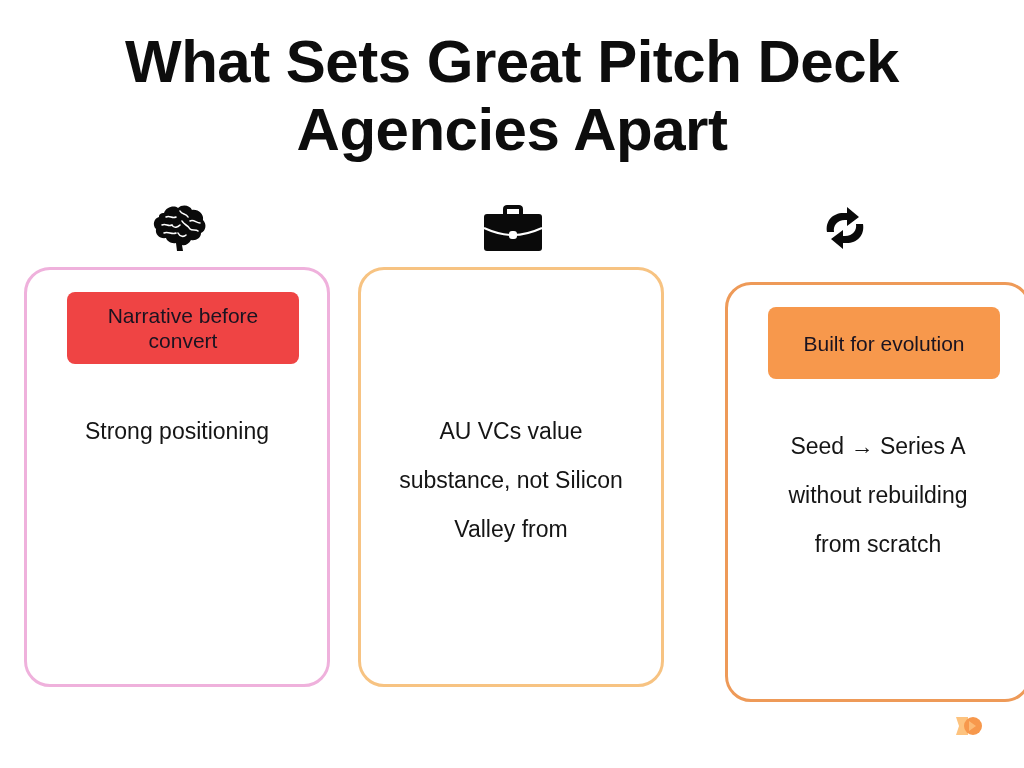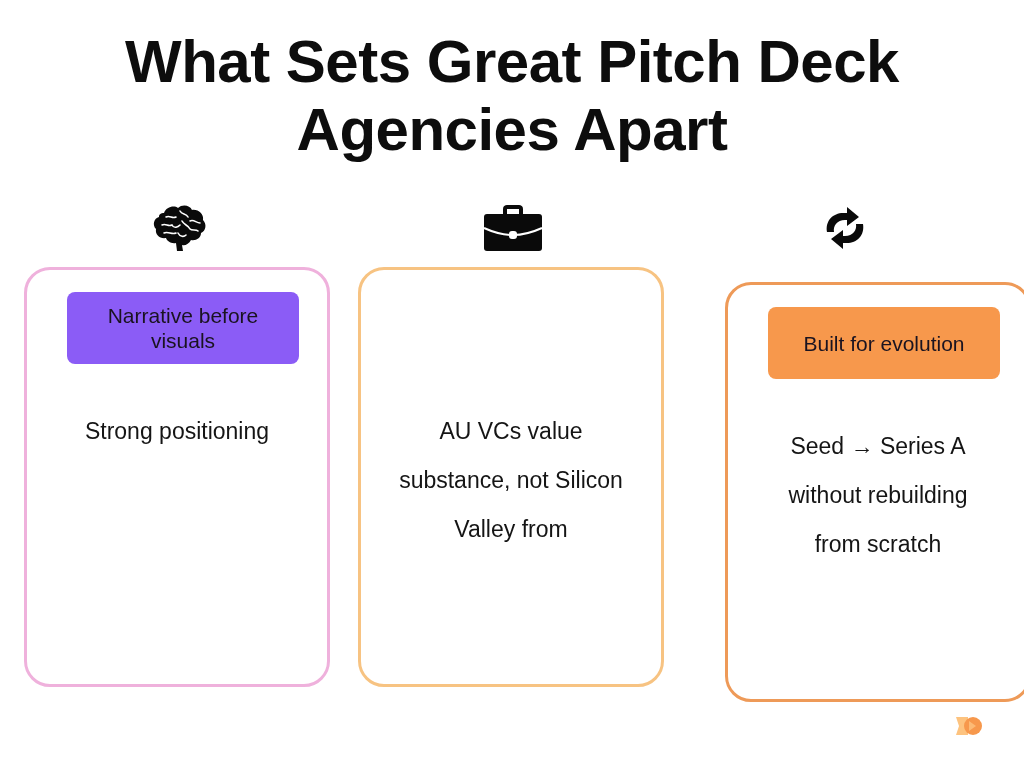--- a/index.html
+++ b/index.html
@@ -80,24 +80,24 @@
   </div>
 
   <div class="icon" style="left:815px;">
     <svg width="52" height="48" viewBox="0 0 52 48">
       <path fill="#0a0a0a" d="M8 28 C6 16 15 8 26 9 L28 9 L28 3 L40 13 L28 22 L28 16 L26 16 C18 16 14 22 15 28 Z"></path>
       <path fill="#0a0a0a" d="M44 20 C46 32 37 40 26 39 L24 39 L24 45 L12 35 L24 26 L24 32 L26 32 C34 32 38 26 37 20 Z"></path>
     </svg>
   </div>
 
   <div class="card" style="left:24px; border-color:#efb1dc;">
-    <div class="badge" style="background:#8b5cf6;">
+    <div class="badge" style="background:#ef4444;">
       <div>
         <div>Narrative before</div>
-        <div>visuals</div>
+        <div>convert</div>
       </div>
     </div>
     <div class="body-text">
       <div>Strong positioning</div>
     </div>
   </div>
 
   <div class="card" style="left:358px; border-color:#f7c382;">
     <div class="body-text">
       <div>AU VCs value</div>

